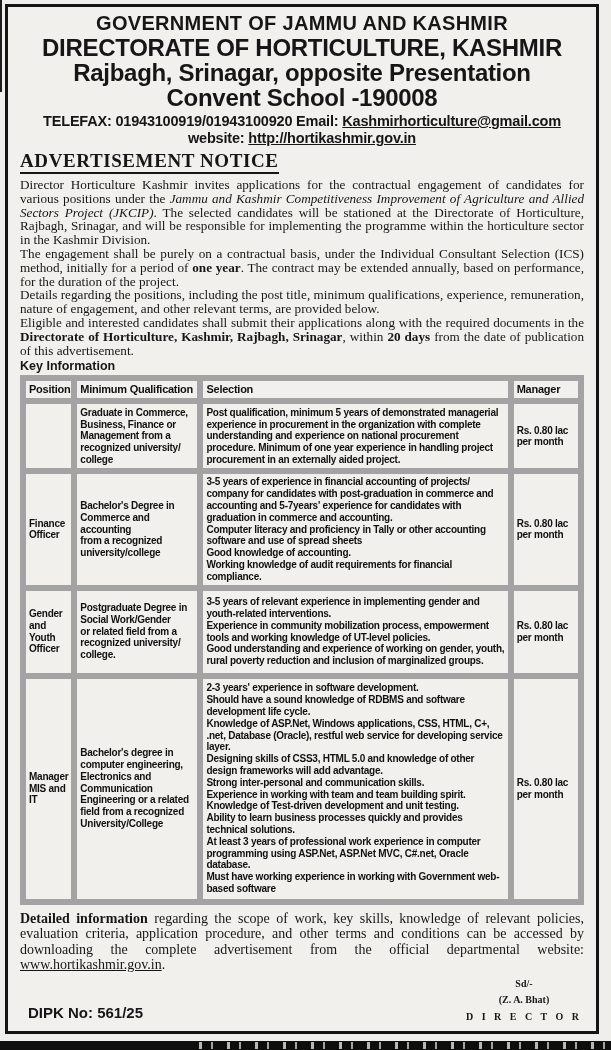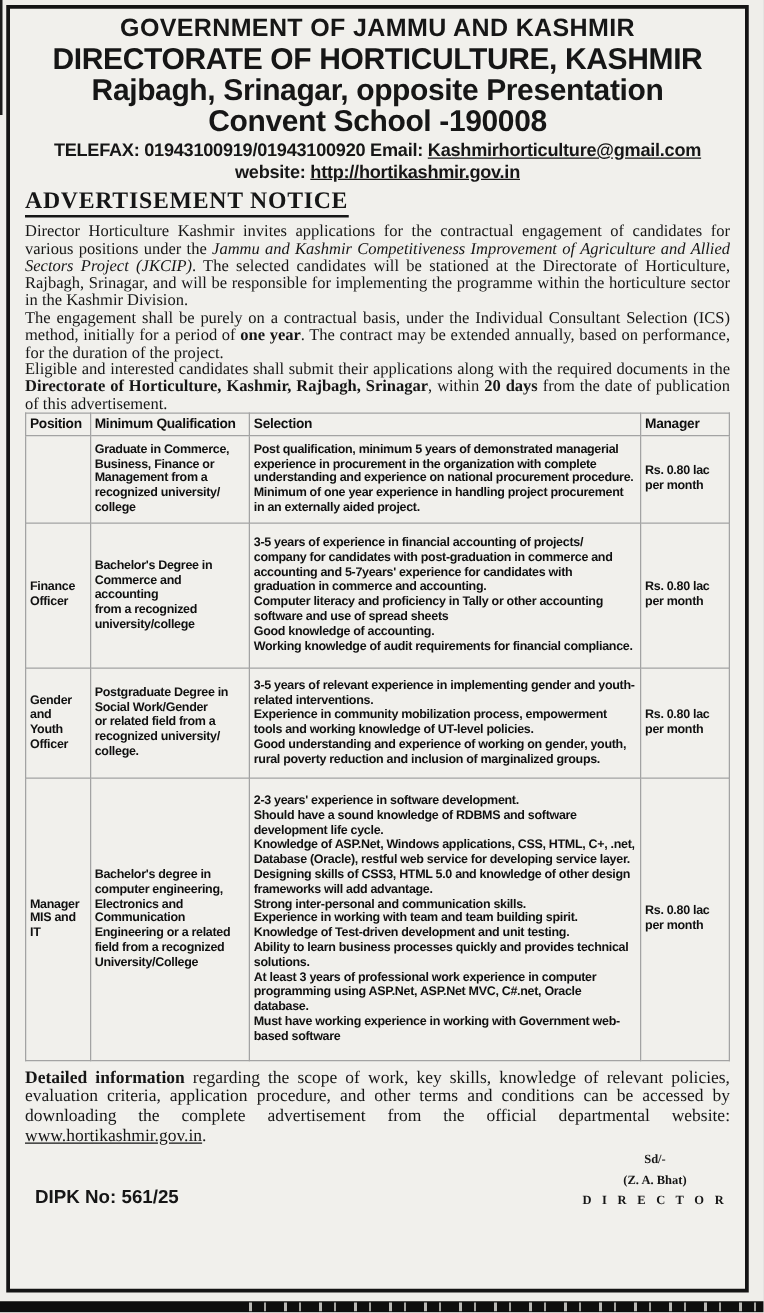--- a/index.html
+++ b/index.html
@@ -61,21 +61,21 @@
     border-collapse: collapse;
     table-layout: fixed;
     font-family: "Liberation Sans", sans-serif;
     font-weight: bold;
     font-size: 10px;
     line-height: 11.8px;
     letter-spacing: -0.25px;
     color: #101010;
   }
   table.jobs th, table.jobs td {
-    border: 1px solid #a3a3a3;
+    border: 6px solid #a3a3a3;
     padding: 2px 3px;
     text-align: left;
     vertical-align: middle;
     white-space: pre-line;
     overflow: hidden;
   }
   table.jobs th { font-size: 11px; line-height: 13px; }
   td.exp { vertical-align: top; }
   tr.r1 { height: 70px; }
   tr.r2 { height: 116px; }
@@ -138,23 +138,25 @@
       <div class="hdr-contact" style="margin-top:0;"><span>website: </span><a href="#" class="u">http://hortikashmir.gov.in</a></div>
     </div>
 
     <div class="notice-title-wrap">
       <span class="notice-title">ADVERTISEMENT NOTICE</span>
     </div>
 
     <div class="body-text">
       <p><span>Director Horticulture Kashmir invites applications for the contractual engagement of candidates for various positions under the </span><i>Jammu and Kashmir Competitiveness Improvement of Agriculture and Allied Sectors Project (JKCIP)</i><span>. The selected candidates will be stationed at the Directorate of Horticulture, Rajbagh, Srinagar, and will be responsible for implementing the programme within the horticulture sector in the Kashmir Division.</span></p>
       <p><span>The engagement shall be purely on a contractual basis, under the Individual Consultant Selection (ICS) method, initially for a period of </span><b>one year</b><span>. The contract may be extended annually, based on performance, for the duration of the project.</span></p>
+      <p>Details regarding the positions, including the post title, minimum qualifications, experience, remuneration, nature of engagement, and other relevant terms, are provided below.</p>
       <p><span>Eligible and interested candidates shall submit their applications along with the required documents in the </span><b>Directorate of Horticulture, Kashmir, Rajbagh, Srinagar</b><span>, within </span><b>20 days</b><span> from the date of publication of this advertisement.</span></p>
     </div>
 
+    <div class="key-info">Key Information</div>
 
     <table class="jobs">
       <colgroup>
         <col style="width:9.2%">
         <col style="width:22.6%">
         <col style="width:55.6%">
         <col style="width:12.6%">
       </colgroup>
       <thead>
         <tr>

